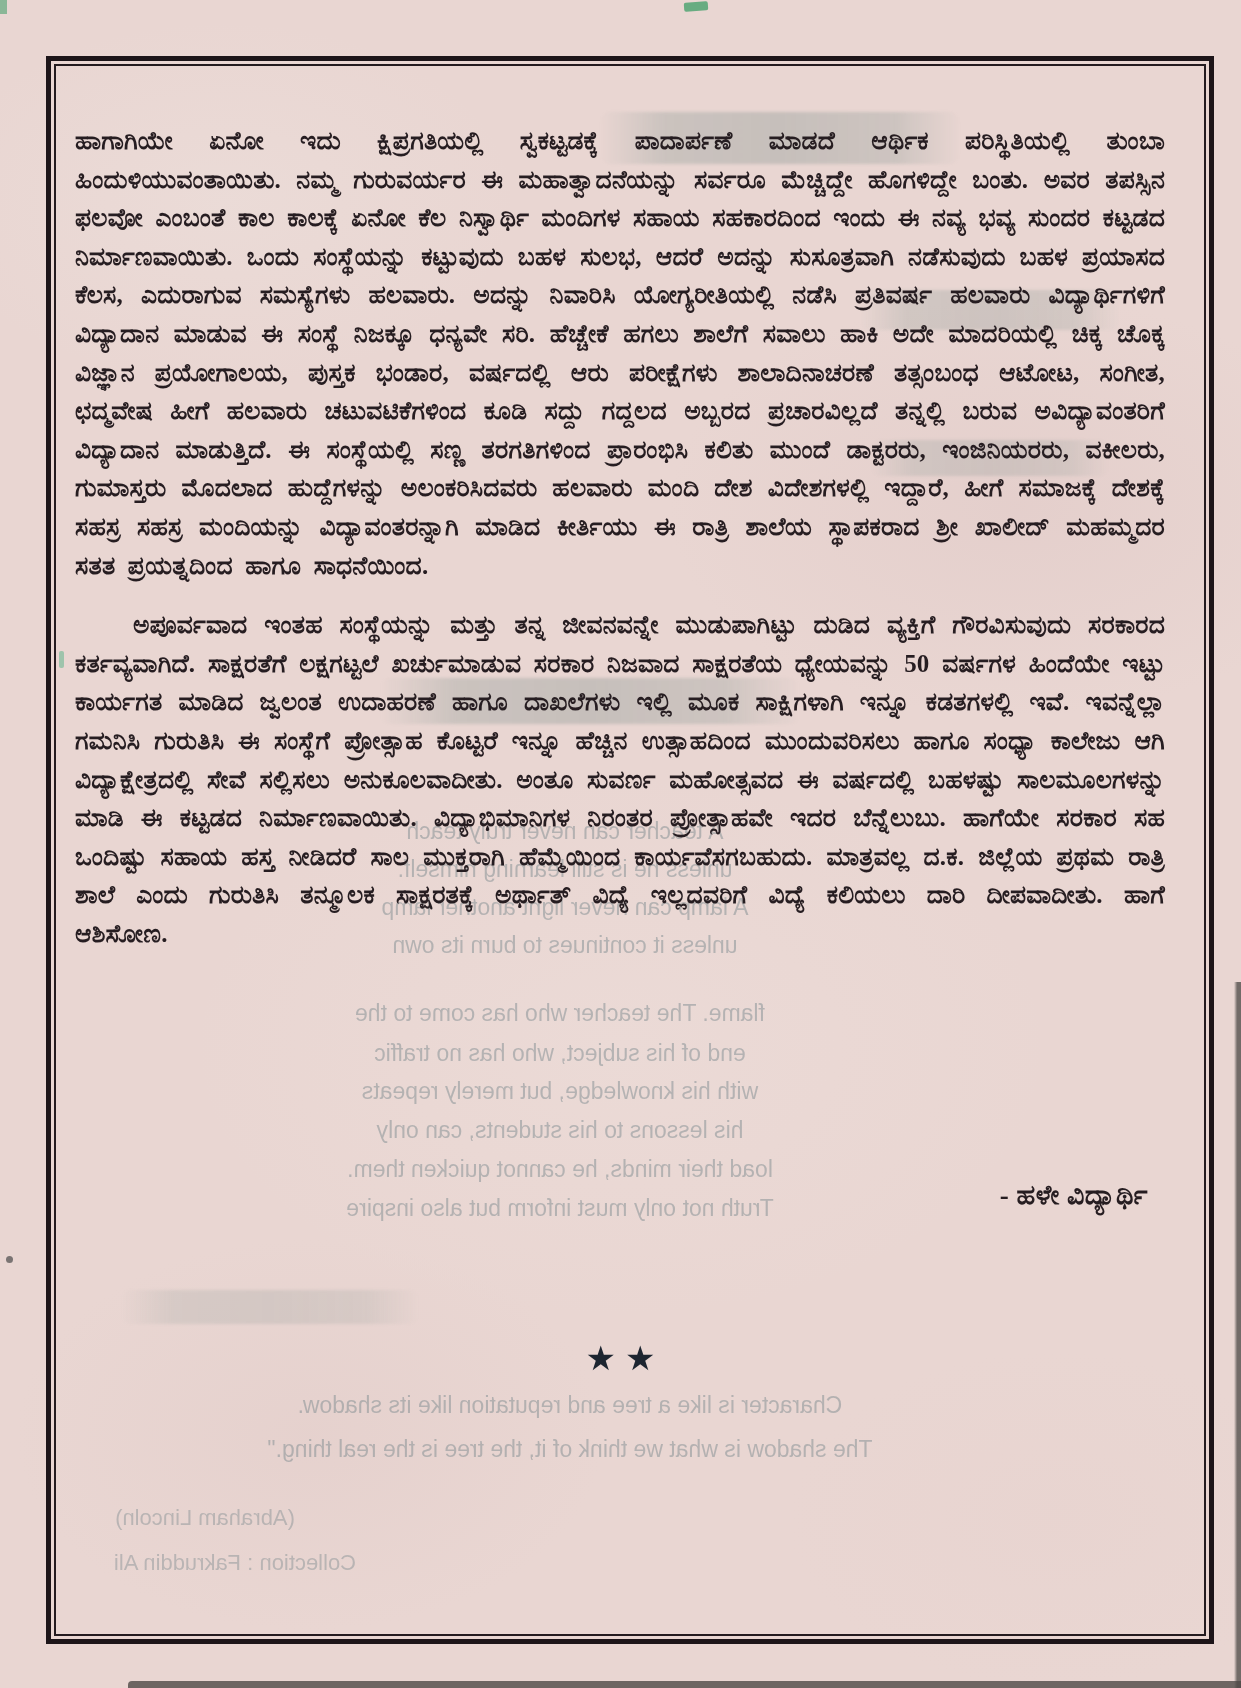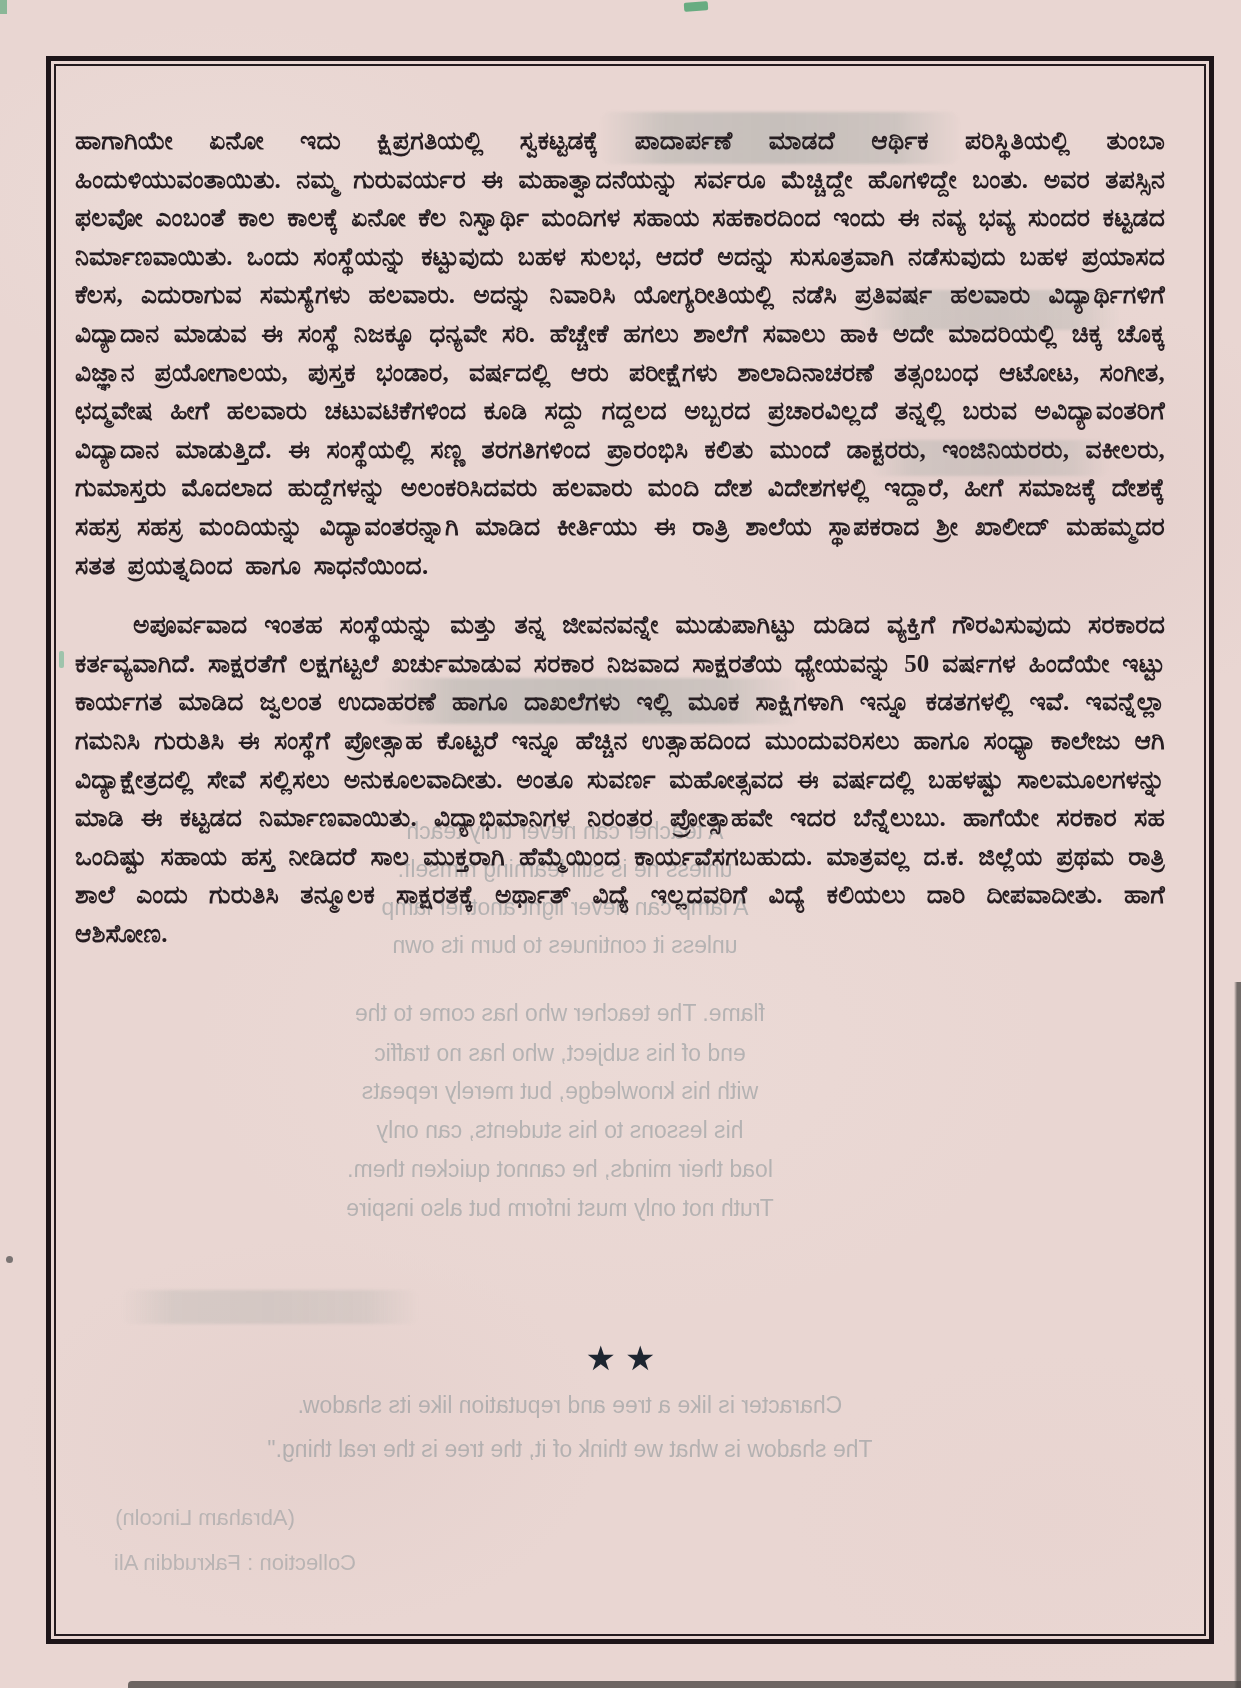--- a/index.html
+++ b/index.html
@@ -120,20 +120,21 @@
 </div>
 
 <div class="content">
   <div class="body-text">
     <p class="para">ಹಾಗಾಗಿಯೇ ಏನೋ ಇದು ಕ್ಷಿಪ್ರಗತಿಯಲ್ಲಿ ಸ್ವಕಟ್ಟಡಕ್ಕೆ ಪಾದಾರ್ಪಣೆ ಮಾಡದೆ ಆರ್ಥಿಕ ಪರಿಸ್ಥಿತಿಯಲ್ಲಿ ತುಂಬಾ ಹಿಂದುಳಿಯುವಂತಾಯಿತು. ನಮ್ಮ ಗುರುವರ್ಯರ ಈ ಮಹಾತ್ವಾದನೆಯನ್ನು ಸರ್ವರೂ ಮೆಚ್ಚಿದ್ದೇ ಹೊಗಳಿದ್ದೇ ಬಂತು. ಅವರ ತಪಸ್ಸಿನ ಫಲವೋ ಎಂಬಂತೆ ಕಾಲ ಕಾಲಕ್ಕೆ ಏನೋ ಕೆಲ ನಿಸ್ವಾರ್ಥಿ ಮಂದಿಗಳ ಸಹಾಯ ಸಹಕಾರದಿಂದ ಇಂದು ಈ ನವ್ಯ ಭವ್ಯ ಸುಂದರ ಕಟ್ಟಡದ ನಿರ್ಮಾಣವಾಯಿತು. ಒಂದು ಸಂಸ್ಥೆಯನ್ನು ಕಟ್ಟುವುದು ಬಹಳ ಸುಲಭ, ಆದರೆ ಅದನ್ನು ಸುಸೂತ್ರವಾಗಿ ನಡೆಸುವುದು ಬಹಳ ಪ್ರಯಾಸದ ಕೆಲಸ, ಎದುರಾಗುವ ಸಮಸ್ಯೆಗಳು ಹಲವಾರು. ಅದನ್ನು ನಿವಾರಿಸಿ ಯೋಗ್ಯರೀತಿಯಲ್ಲಿ ನಡೆಸಿ ಪ್ರತಿವರ್ಷ ಹಲವಾರು ವಿದ್ಯಾರ್ಥಿಗಳಿಗೆ ವಿದ್ಯಾದಾನ ಮಾಡುವ ಈ ಸಂಸ್ಥೆ ನಿಜಕ್ಕೂ ಧನ್ಯವೇ ಸರಿ. ಹೆಚ್ಚೇಕೆ ಹಗಲು ಶಾಲೆಗೆ ಸವಾಲು ಹಾಕಿ ಅದೇ ಮಾದರಿಯಲ್ಲಿ ಚಿಕ್ಕ ಚೊಕ್ಕ ವಿಜ್ಞಾನ ಪ್ರಯೋಗಾಲಯ, ಪುಸ್ತಕ ಭಂಡಾರ, ವರ್ಷದಲ್ಲಿ ಆರು ಪರೀಕ್ಷೆಗಳು ಶಾಲಾದಿನಾಚರಣೆ ತತ್ಸಂಬಂಧ ಆಟೋಟ, ಸಂಗೀತ, ಛದ್ಮವೇಷ ಹೀಗೆ ಹಲವಾರು ಚಟುವಟಿಕೆಗಳಿಂದ ಕೂಡಿ ಸದ್ದು ಗದ್ದಲದ ಅಬ್ಬರದ ಪ್ರಚಾರವಿಲ್ಲದೆ ತನ್ನಲ್ಲಿ ಬರುವ ಅವಿದ್ಯಾವಂತರಿಗೆ ವಿದ್ಯಾದಾನ ಮಾಡುತ್ತಿದೆ. ಈ ಸಂಸ್ಥೆಯಲ್ಲಿ ಸಣ್ಣ ತರಗತಿಗಳಿಂದ ಪ್ರಾರಂಭಿಸಿ ಕಲಿತು ಮುಂದೆ ಡಾಕ್ಟರರು, ಇಂಜಿನಿಯರರು, ವಕೀಲರು, ಗುಮಾಸ್ತರು ಮೊದಲಾದ ಹುದ್ದೆಗಳನ್ನು ಅಲಂಕರಿಸಿದವರು ಹಲವಾರು ಮಂದಿ ದೇಶ ವಿದೇಶಗಳಲ್ಲಿ ಇದ್ದಾರೆ, ಹೀಗೆ ಸಮಾಜಕ್ಕೆ ದೇಶಕ್ಕೆ ಸಹಸ್ರ ಸಹಸ್ರ ಮಂದಿಯನ್ನು ವಿದ್ಯಾವಂತರನ್ನಾಗಿ ಮಾಡಿದ ಕೀರ್ತಿಯು ಈ ರಾತ್ರಿ ಶಾಲೆಯ ಸ್ಥಾಪಕರಾದ ಶ್ರೀ ಖಾಲೀದ್ ಮಹಮ್ಮದರ ಸತತ ಪ್ರಯತ್ನದಿಂದ ಹಾಗೂ ಸಾಧನೆಯಿಂದ.</p>
     <p class="para">ಅಪೂರ್ವವಾದ ಇಂತಹ ಸಂಸ್ಥೆಯನ್ನು ಮತ್ತು ತನ್ನ ಜೀವನವನ್ನೇ ಮುಡುಪಾಗಿಟ್ಟು ದುಡಿದ ವ್ಯಕ್ತಿಗೆ ಗೌರವಿಸುವುದು ಸರಕಾರದ ಕರ್ತವ್ಯವಾಗಿದೆ. ಸಾಕ್ಷರತೆಗೆ ಲಕ್ಷಗಟ್ಟಲೆ ಖರ್ಚುಮಾಡುವ ಸರಕಾರ ನಿಜವಾದ ಸಾಕ್ಷರತೆಯ ಧ್ಯೇಯವನ್ನು 50 ವರ್ಷಗಳ ಹಿಂದೆಯೇ ಇಟ್ಟು ಕಾರ್ಯಗತ ಮಾಡಿದ ಜ್ವಲಂತ ಉದಾಹರಣೆ ಹಾಗೂ ದಾಖಲೆಗಳು ಇಲ್ಲಿ ಮೂಕ ಸಾಕ್ಷಿಗಳಾಗಿ ಇನ್ನೂ ಕಡತಗಳಲ್ಲಿ ಇವೆ. ಇವನ್ನೆಲ್ಲಾ ಗಮನಿಸಿ ಗುರುತಿಸಿ ಈ ಸಂಸ್ಥೆಗೆ ಪ್ರೋತ್ಸಾಹ ಕೊಟ್ಟರೆ ಇನ್ನೂ ಹೆಚ್ಚಿನ ಉತ್ಸಾಹದಿಂದ ಮುಂದುವರಿಸಲು ಹಾಗೂ ಸಂಧ್ಯಾ ಕಾಲೇಜು ಆಗಿ ವಿದ್ಯಾಕ್ಷೇತ್ರದಲ್ಲಿ ಸೇವೆ ಸಲ್ಲಿಸಲು ಅನುಕೂಲವಾದೀತು. ಅಂತೂ ಸುವರ್ಣ ಮಹೋತ್ಸವದ ಈ ವರ್ಷದಲ್ಲಿ ಬಹಳಷ್ಟು ಸಾಲಮೂಲಗಳನ್ನು ಮಾಡಿ ಈ ಕಟ್ಟಡದ ನಿರ್ಮಾಣವಾಯಿತು. ವಿದ್ಯಾಭಿಮಾನಿಗಳ ನಿರಂತರ ಪ್ರೋತ್ಸಾಹವೇ ಇದರ ಬೆನ್ನೆಲುಬು. ಹಾಗೆಯೇ ಸರಕಾರ ಸಹ ಒಂದಿಷ್ಟು ಸಹಾಯ ಹಸ್ತ ನೀಡಿದರೆ ಸಾಲ ಮುಕ್ತರಾಗಿ ಹೆಮ್ಮೆಯಿಂದ ಕಾರ್ಯವೆಸಗಬಹುದು. ಮಾತ್ರವಲ್ಲ ದ.ಕ. ಜಿಲ್ಲೆಯ ಪ್ರಥಮ ರಾತ್ರಿ ಶಾಲೆ ಎಂದು ಗುರುತಿಸಿ ತನ್ಮೂಲಕ ಸಾಕ್ಷರತಕ್ಕೆ ಅರ್ಥಾತ್ ವಿದ್ಯೆ ಇಲ್ಲದವರಿಗೆ ವಿದ್ಯೆ ಕಲಿಯಲು ದಾರಿ ದೀಪವಾದೀತು. ಹಾಗೆ ಆಶಿಸೋಣ.</p>
   </div>
 </div>
 
 <div class="signature">
+  <div class="sig-title">- ಹಳೇ ವಿದ್ಯಾರ್ಥಿ</div>
 </div>
 
 <div class="stars">★★</div>
 
 <div class="edge-right"></div>
 <div class="edge-bottom"></div>
 <div class="mark mark-top-green"></div>
 <div class="mark mark-corner-green"></div>
 <div class="mark mark-left-green"></div>
 <div class="mark speck"></div>

